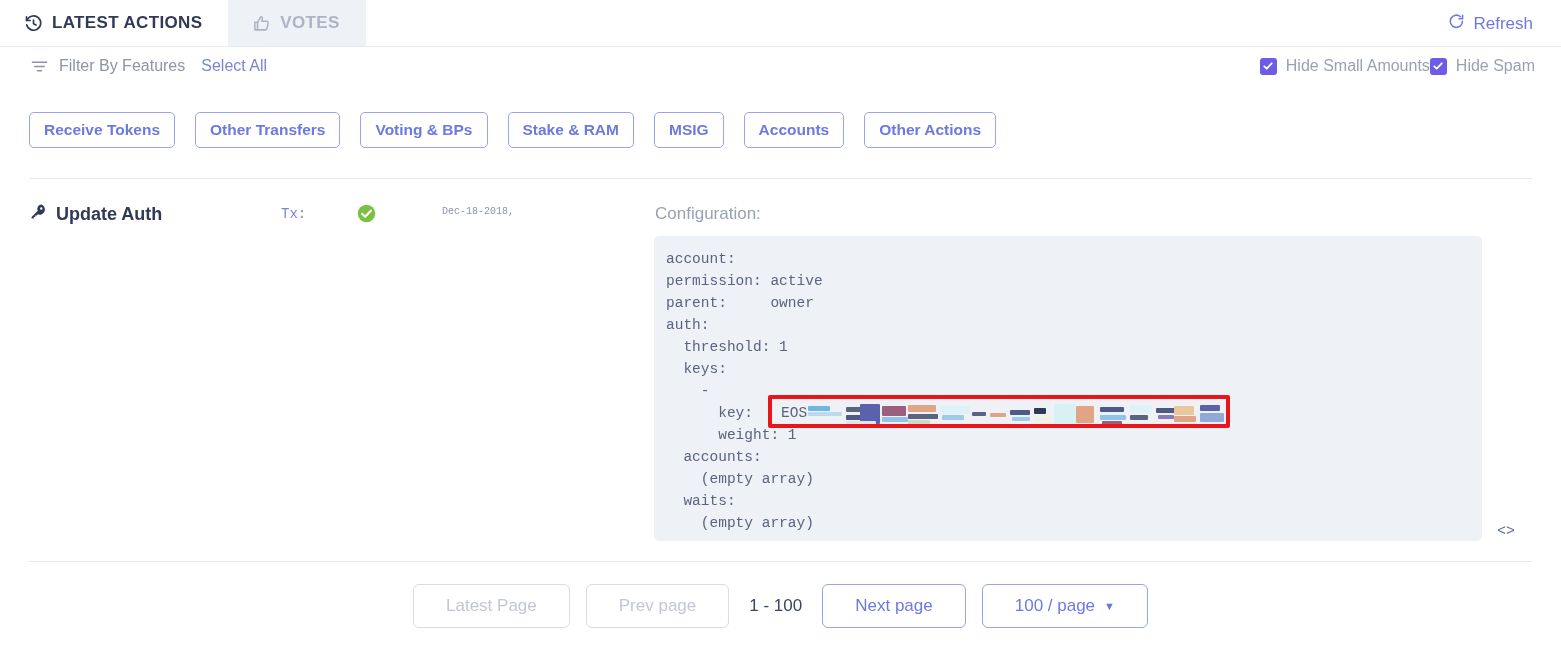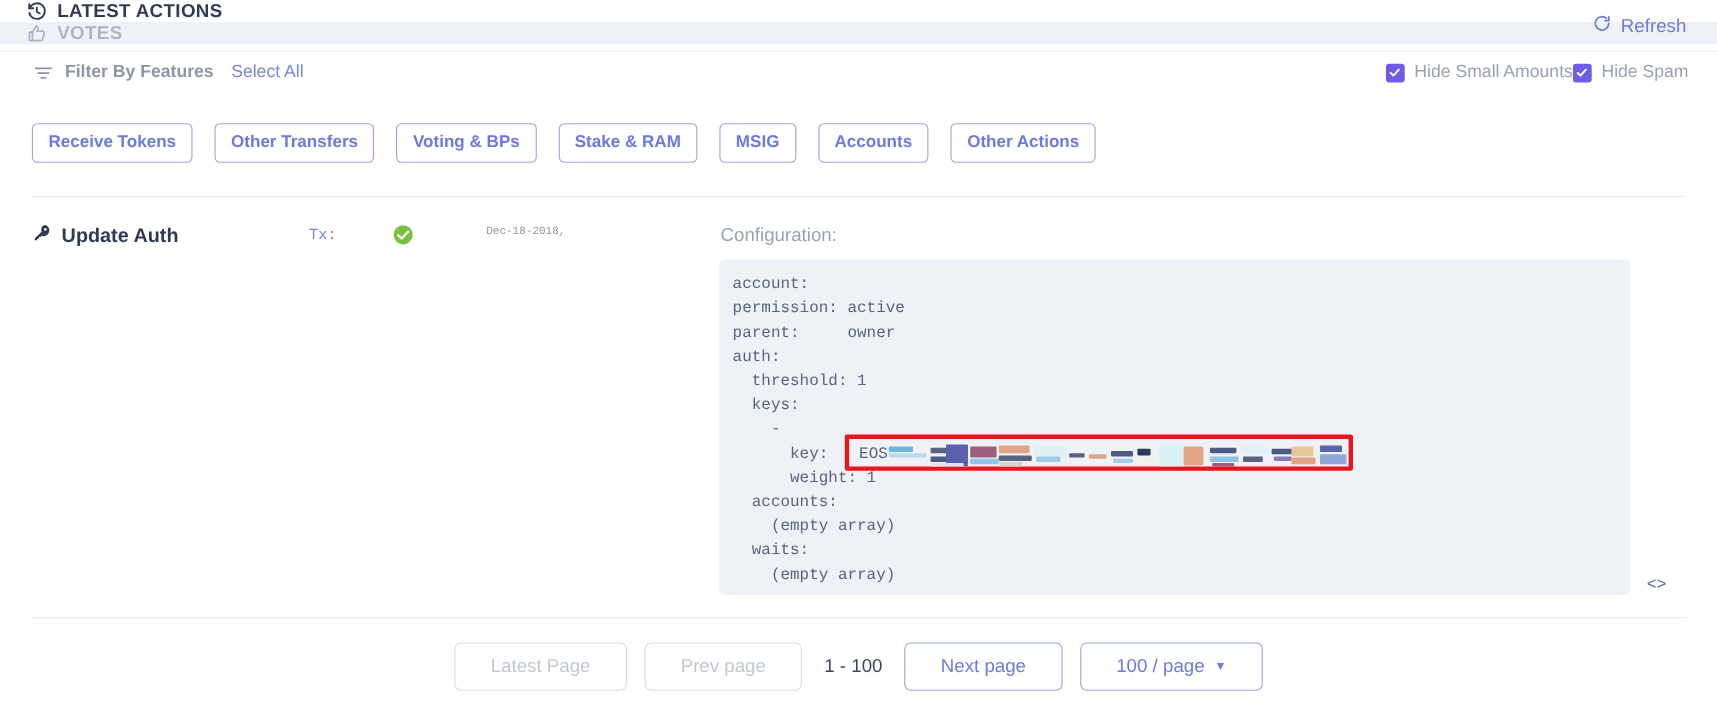--- a/index.html
+++ b/index.html
@@ -9,21 +9,21 @@
     background: #ffffff;
     font-family: "Liberation Sans", sans-serif;
     overflow: hidden;
   }
   .app { position: relative; width: 1561px; height: 645px; background: #fff; }
 
   
   .tabbar {
     position: absolute; top: 0; left: 0; width: 1561px; height: 47px;
     border-bottom: 1px solid #e7eaf0;
-    display: flex; align-items: stretch; flex-direction: column;
+    display: flex; align-items: stretch;
   }
   .tab {
     display: flex; align-items: center; gap: 9px;
     padding: 0 26px 0 24px;
     font-size: 17px; letter-spacing: .35px;
     cursor: pointer; user-select: none;
   }
   .tab-active { color: #2f3a56; font-weight: 600; background: #fff; }
   .tab-inactive { color: #aeb4c6; font-weight: 600; background: #eef1f6; }
   .tab svg { display: block; }
@@ -32,21 +32,21 @@
     display: flex; align-items: center; gap: 8px;
     color: #6c7ae0; font-size: 17px; cursor: pointer; user-select: none;
   }
 
   
   .filterrow {
     position: absolute; top: 47px; left: 0; width: 1561px; height: 38px;
     display: flex; align-items: center; padding-left: 30px;
   }
   .filter-icon { margin-right: 10px; display: flex; align-items: center; }
-  .filter-label { color: #8d94a8; font-size: 16px; font-weight: 700; margin-right: 16px; }
+  .filter-label { color: #8d94a8; font-size: 16px; font-weight: 400; margin-right: 16px; }
   .select-all { color: #7b85d8; font-size: 16px; cursor: pointer; }
   .checks {
     position: absolute; right: 26px; top: 0; height: 38px;
     display: flex; align-items: center; 
   }
   .check { display: flex; align-items: center; gap: 9px; cursor: pointer; user-select: none; }
   .cbox {
     width: 17px; height: 17px; border-radius: 3px; background: #6c5ce7;
     display: flex; align-items: center; justify-content: center;
   }

